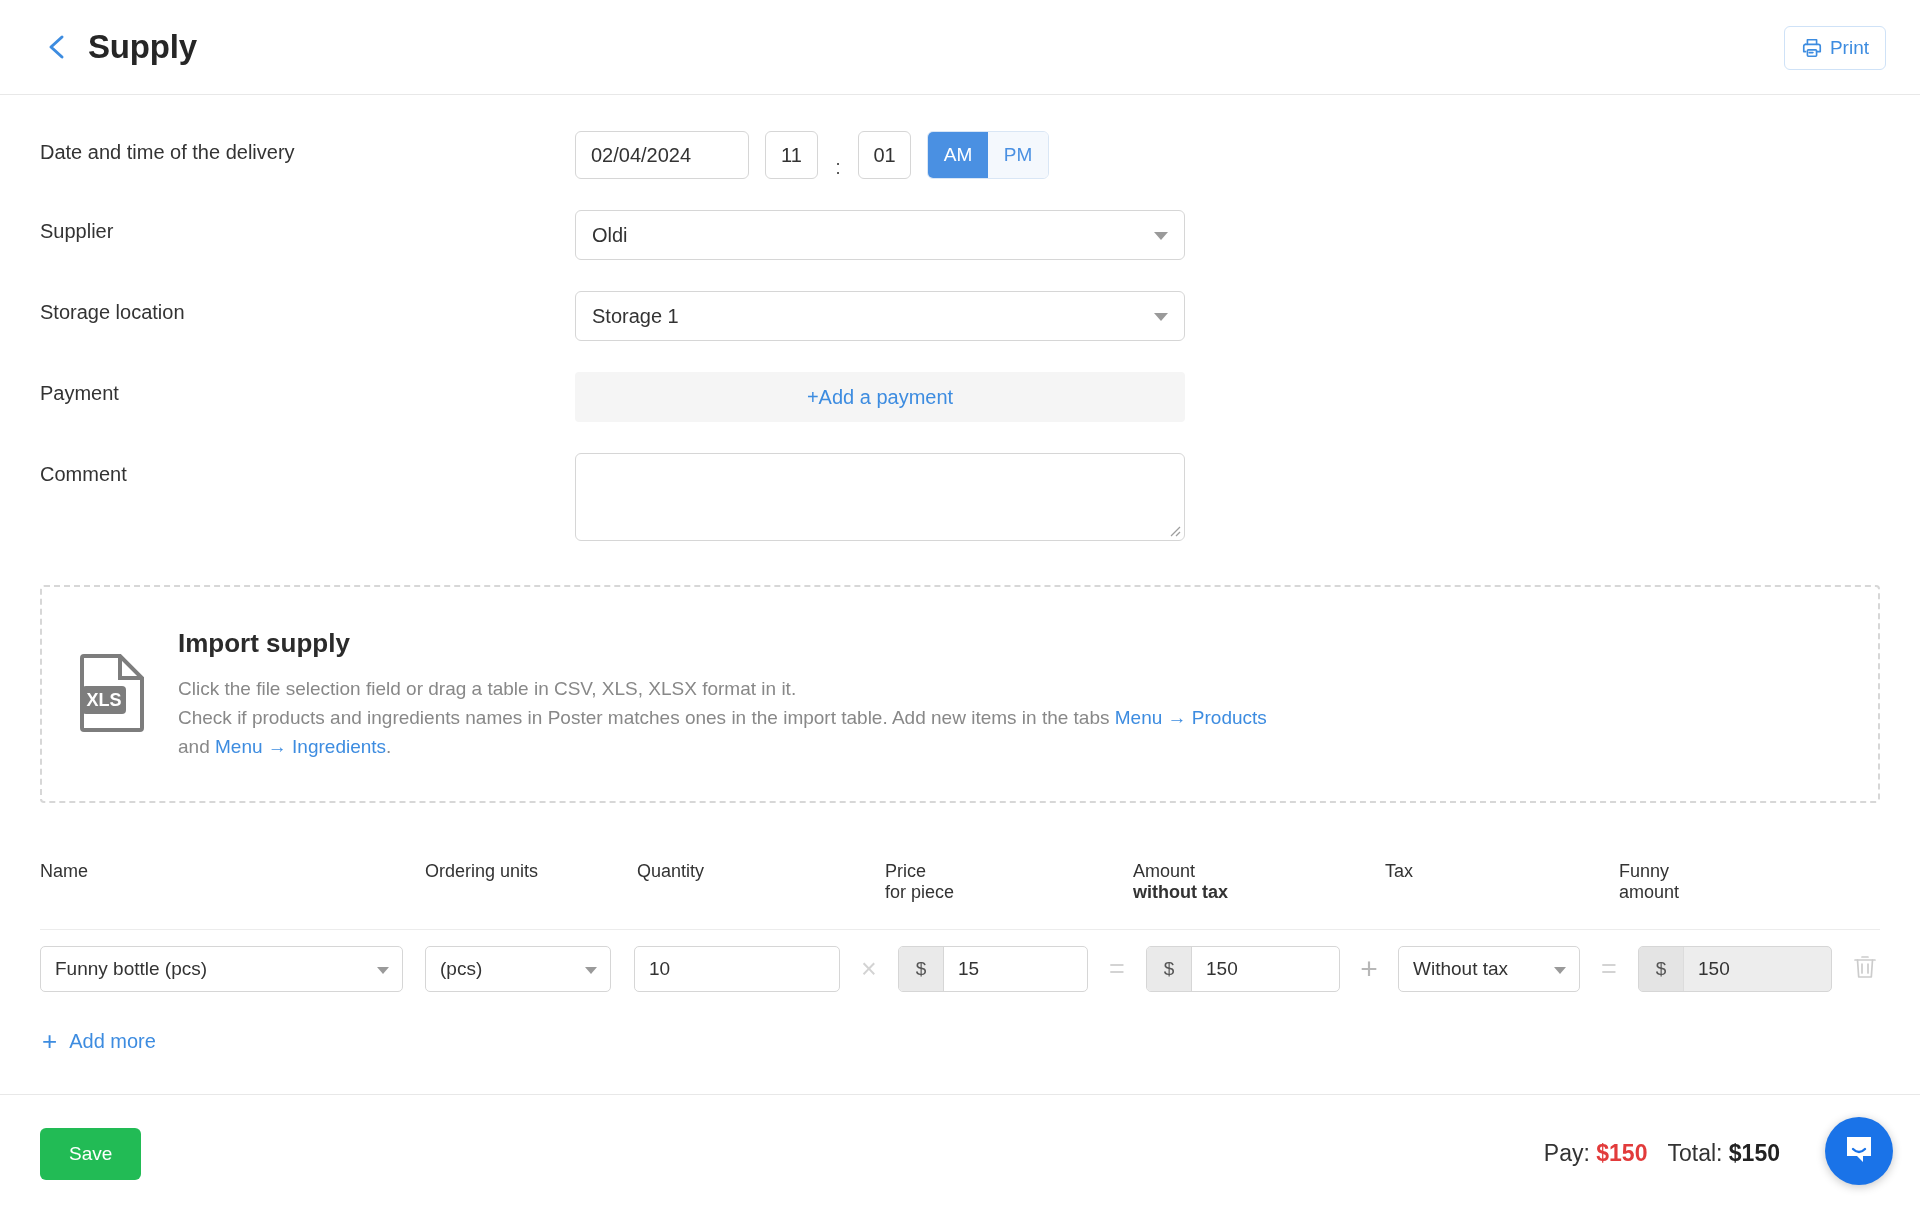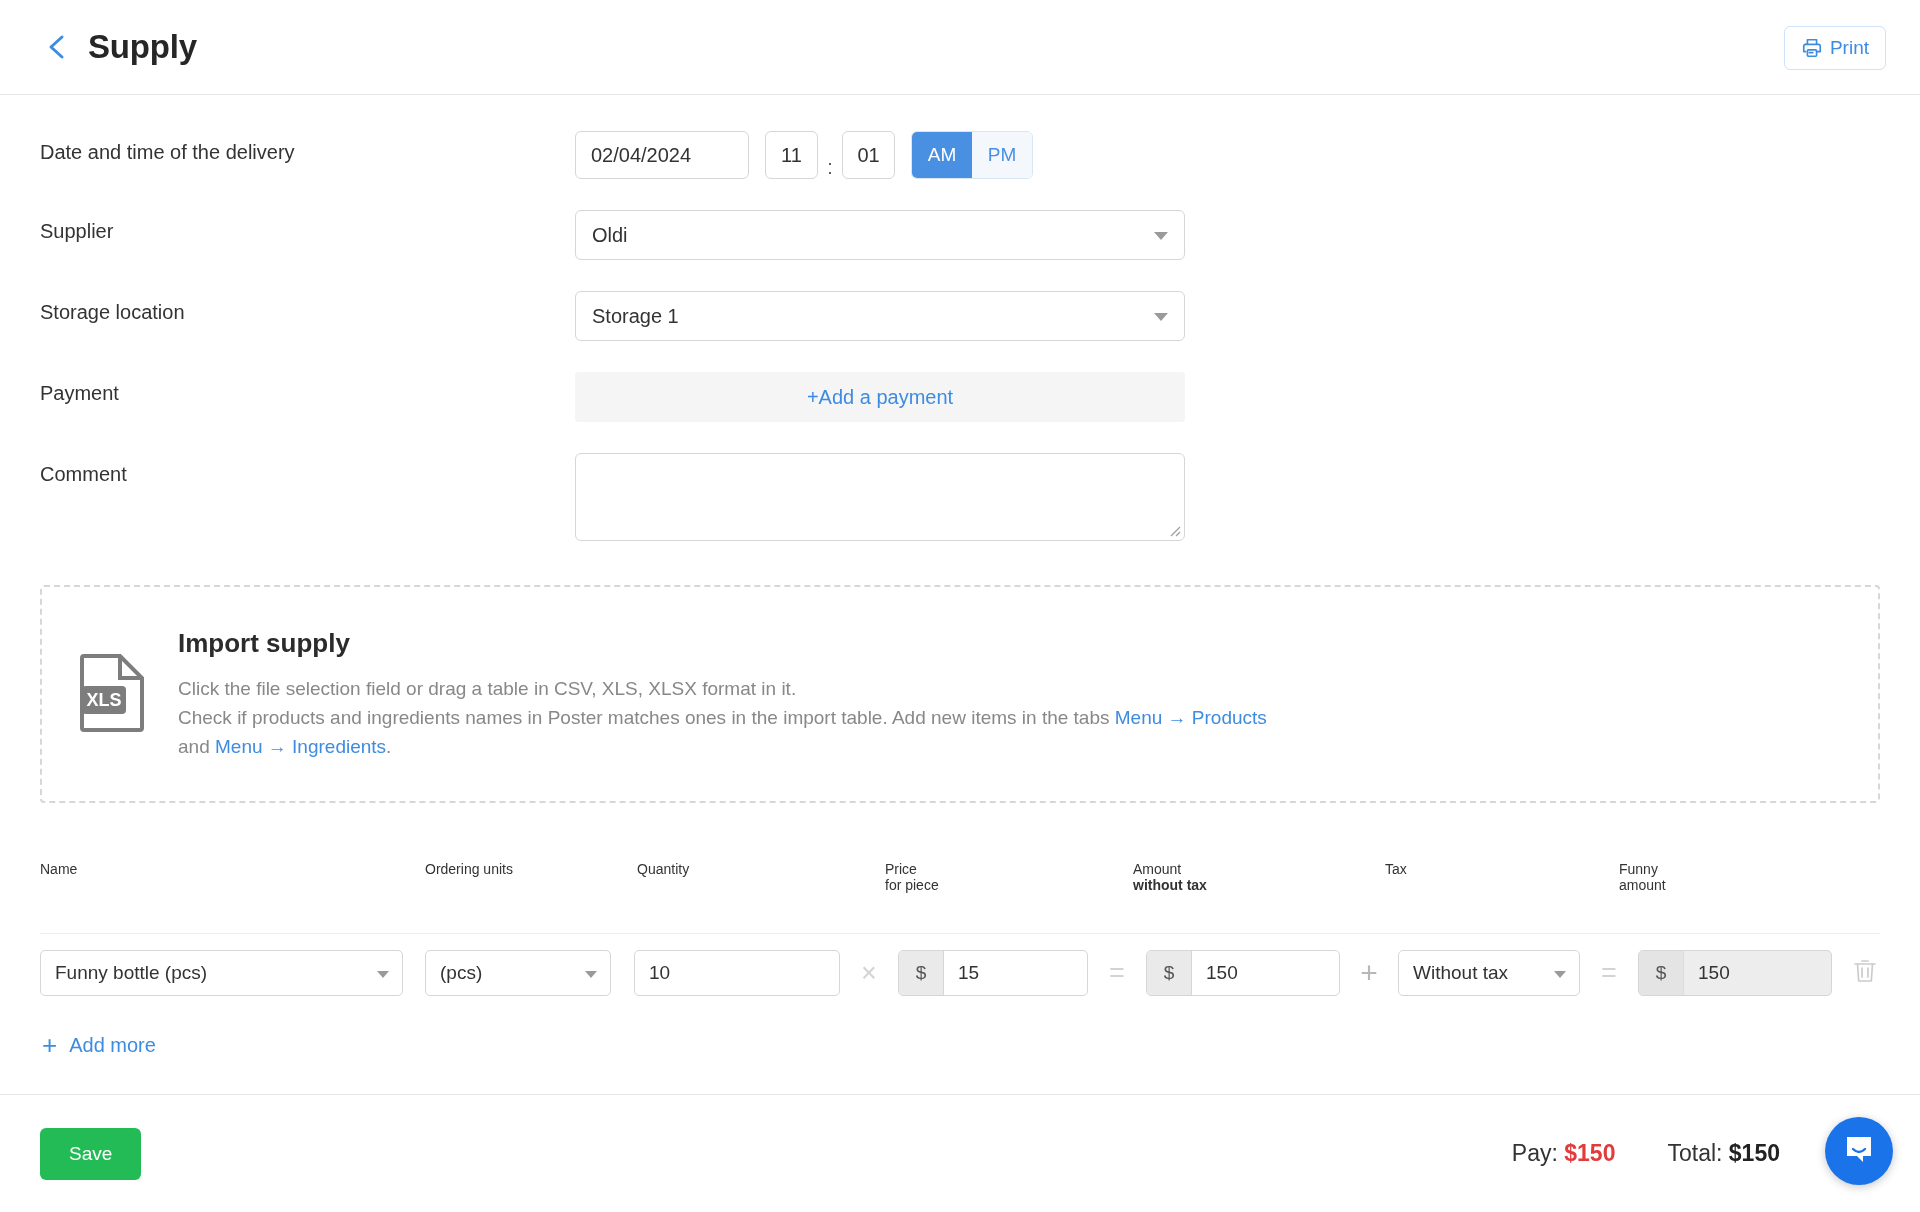--- a/index.html
+++ b/index.html
@@ -78,21 +78,21 @@
     border-radius: 6px;
     background: #ffffff;
     font-size: 20px;
     color: #333333;
     height: 48px;
     display: flex;
     align-items: center;
     padding: 0 15px;
   }
   .date-input { width: 174px; }
-  .time-group { display: flex; align-items: flex-end; gap: 0; }
+  .time-group { display: flex; align-items: flex-end; gap: 8px; }
   .time-input { width: 53px; justify-content: center; padding: 0; }
   .colon {
     width: 24px;
     text-align: center;
     font-size: 20px;
     color: #555;
   }
   .ampm {
     display: flex;
     margin-left: 16px;
@@ -190,23 +190,23 @@
     color: #888888;
     line-height: 29px;
     max-width: 1100px;
   }
   .import-text a { color: #3d8ce0; text-decoration: none; }
 
   
   .table-wrap { margin: 58px 40px 0 40px; }
   .thead {
     display: flex;
-    font-size: 14px;
+    font-size: 18px;
     color: #333;
-    padding-bottom: 40px;
+    padding-bottom: 26px;
     border-bottom: 1px solid #ececec;
   }
   .thead .sub { display: block; }
   .thead .bold { font-weight: bold; }
   .col-name { flex: 0 0 385px; }
   .col-units { flex: 0 0 212px; }
   .col-qty { flex: 0 0 248px; }
   .col-price { flex: 0 0 248px; }
   .col-amount { flex: 0 0 252px; }
   .col-tax { flex: 0 0 234px; }
@@ -323,21 +323,21 @@
     height: 52px;
     padding: 9px 29px;
     cursor: pointer;
     font-family: "Liberation Sans", sans-serif;
   }
   .totals {
     margin-left: auto;
     margin-right: 100px;
     display: flex;
     align-items: baseline;
-    gap: 52px;
+    gap: 20px;
     font-size: 23px;
     color: #333;
   }
   .totals b.red { color: #e23b3b; }
   .totals b.dark { color: #222; }
 
   .chat-bubble {
     position: absolute;
     right: 27px;
     bottom: 27px;

